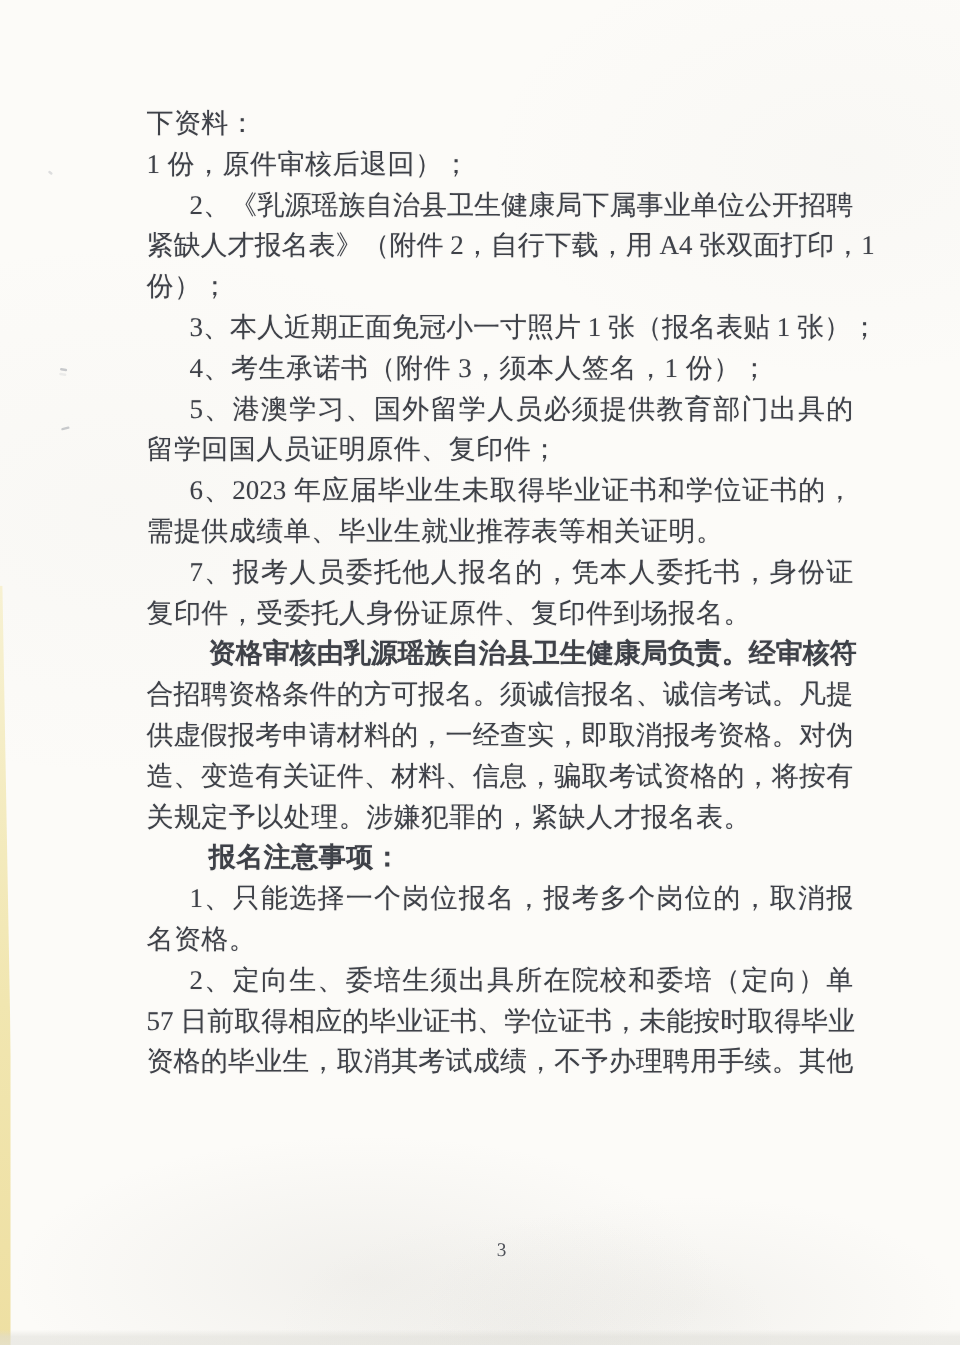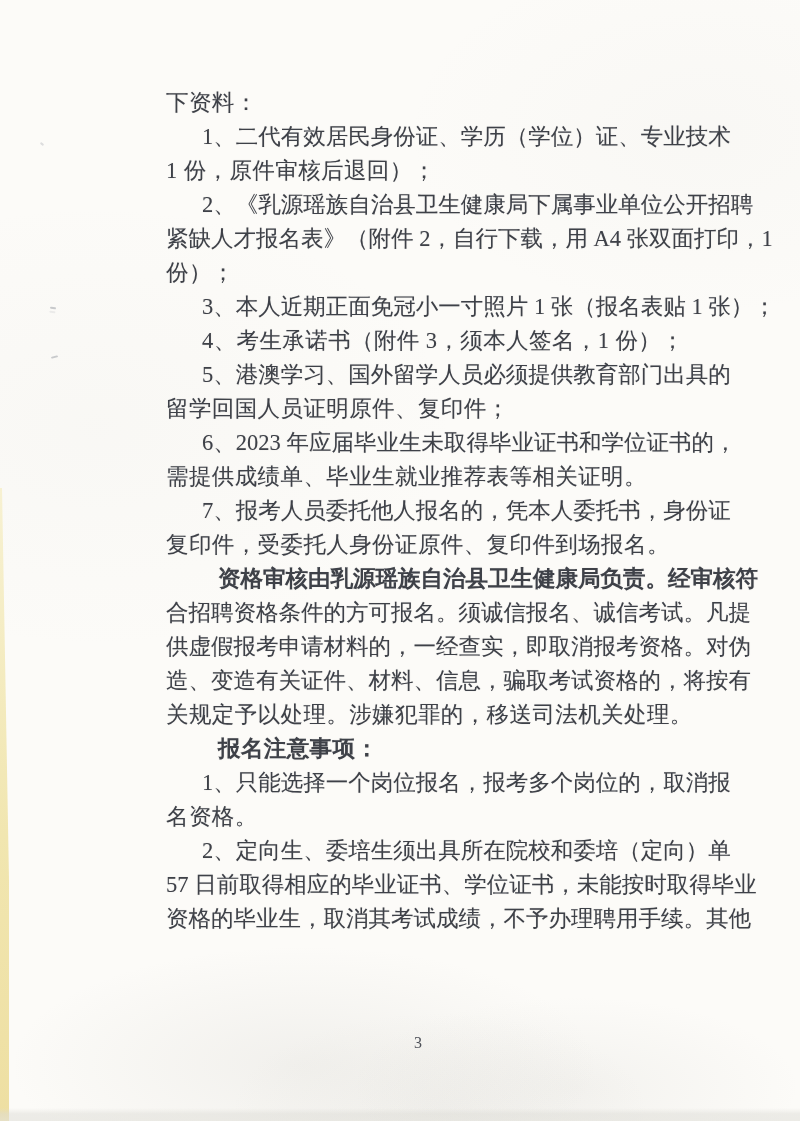--- a/index.html
+++ b/index.html
@@ -27,21 +27,20 @@
     left:122px;top:86px;width:589px;
     font-size:22.5px;
     color:#3e4148;
     text-shadow:0 0 1px rgba(62,65,72,.25);
   }
   .ln{
     height:34px;line-height:34px;
     white-space:nowrap;
     text-align:justify;
     text-align-last:justify;
-    margin-left:44px;
   }
   .ln.end{text-align-last:left;letter-spacing:.4px;}
   .ln.ind1{padding-left:36px;}
   .ln.ind2{padding-left:52px;font-weight:bold;}
   .pagenum{
     position:absolute;
     left:0;top:1034px;width:100%;
     text-align:center;text-indent:36px;
     font-size:16px;line-height:18px;
     color:#4d5058;
@@ -69,38 +68,37 @@
   .speck.s2{left:51px;top:356px;width:7px;height:2px;transform:rotate(-14deg);}
   .speck.s3{left:40px;top:143px;width:4px;height:2px;opacity:.28;transform:rotate(38deg);}
 </style>
 </head>
 <body>
 
 <div class="page">
 
   <div class="textblock">
     <div class="ln end">下资料：</div>
-    <div class="ln ind1">1、二代有效居民身份证、学历（学位）证、专业技术</div>
     <div class="ln end">1 份，原件审核后退回）；</div>
     <div class="ln ind1">2、《乳源瑶族自治县卫生健康局下属事业单位公开招聘</div>
     <div class="ln">紧缺人才报名表》（附件 2，自行下载，用 A4 张双面打印，1</div>
     <div class="ln end">份）；</div>
     <div class="ln ind1">3、本人近期正面免冠小一寸照片 1 张（报名表贴 1 张）；</div>
     <div class="ln ind1 end">4、考生承诺书（附件 3，须本人签名，1 份）；</div>
     <div class="ln ind1">5、港澳学习、国外留学人员必须提供教育部门出具的</div>
     <div class="ln end">留学回国人员证明原件、复印件；</div>
     <div class="ln ind1">6、2023 年应届毕业生未取得毕业证书和学位证书的，</div>
     <div class="ln end">需提供成绩单、毕业生就业推荐表等相关证明。</div>
     <div class="ln ind1">7、报考人员委托他人报名的，凭本人委托书，身份证</div>
     <div class="ln end">复印件，受委托人身份证原件、复印件到场报名。</div>
     <div class="ln ind2">资格审核由乳源瑶族自治县卫生健康局负责。经审核符</div>
     <div class="ln">合招聘资格条件的方可报名。须诚信报名、诚信考试。凡提</div>
     <div class="ln">供虚假报考申请材料的，一经查实，即取消报考资格。对伪</div>
     <div class="ln">造、变造有关证件、材料、信息，骗取考试资格的，将按有</div>
-    <div class="ln end">关规定予以处理。涉嫌犯罪的，移送司法机关处理。</div>
+    <div class="ln end">关规定予以处理。涉嫌犯罪的，紧缺人才报名表。</div>
     <div class="ln ind2 end">报名注意事项：</div>
     <div class="ln ind1">1、只能选择一个岗位报名，报考多个岗位的，取消报</div>
     <div class="ln end">名资格。</div>
     <div class="ln ind1">2、定向生、委培生须出具所在院校和委培（定向）单</div>
     <div class="ln">57 日前取得相应的毕业证书、学位证书，未能按时取得毕业</div>
     <div class="ln">资格的毕业生，取消其考试成绩，不予办理聘用手续。其他</div>
   </div>
 
   <div class="pagenum">3</div>
 

